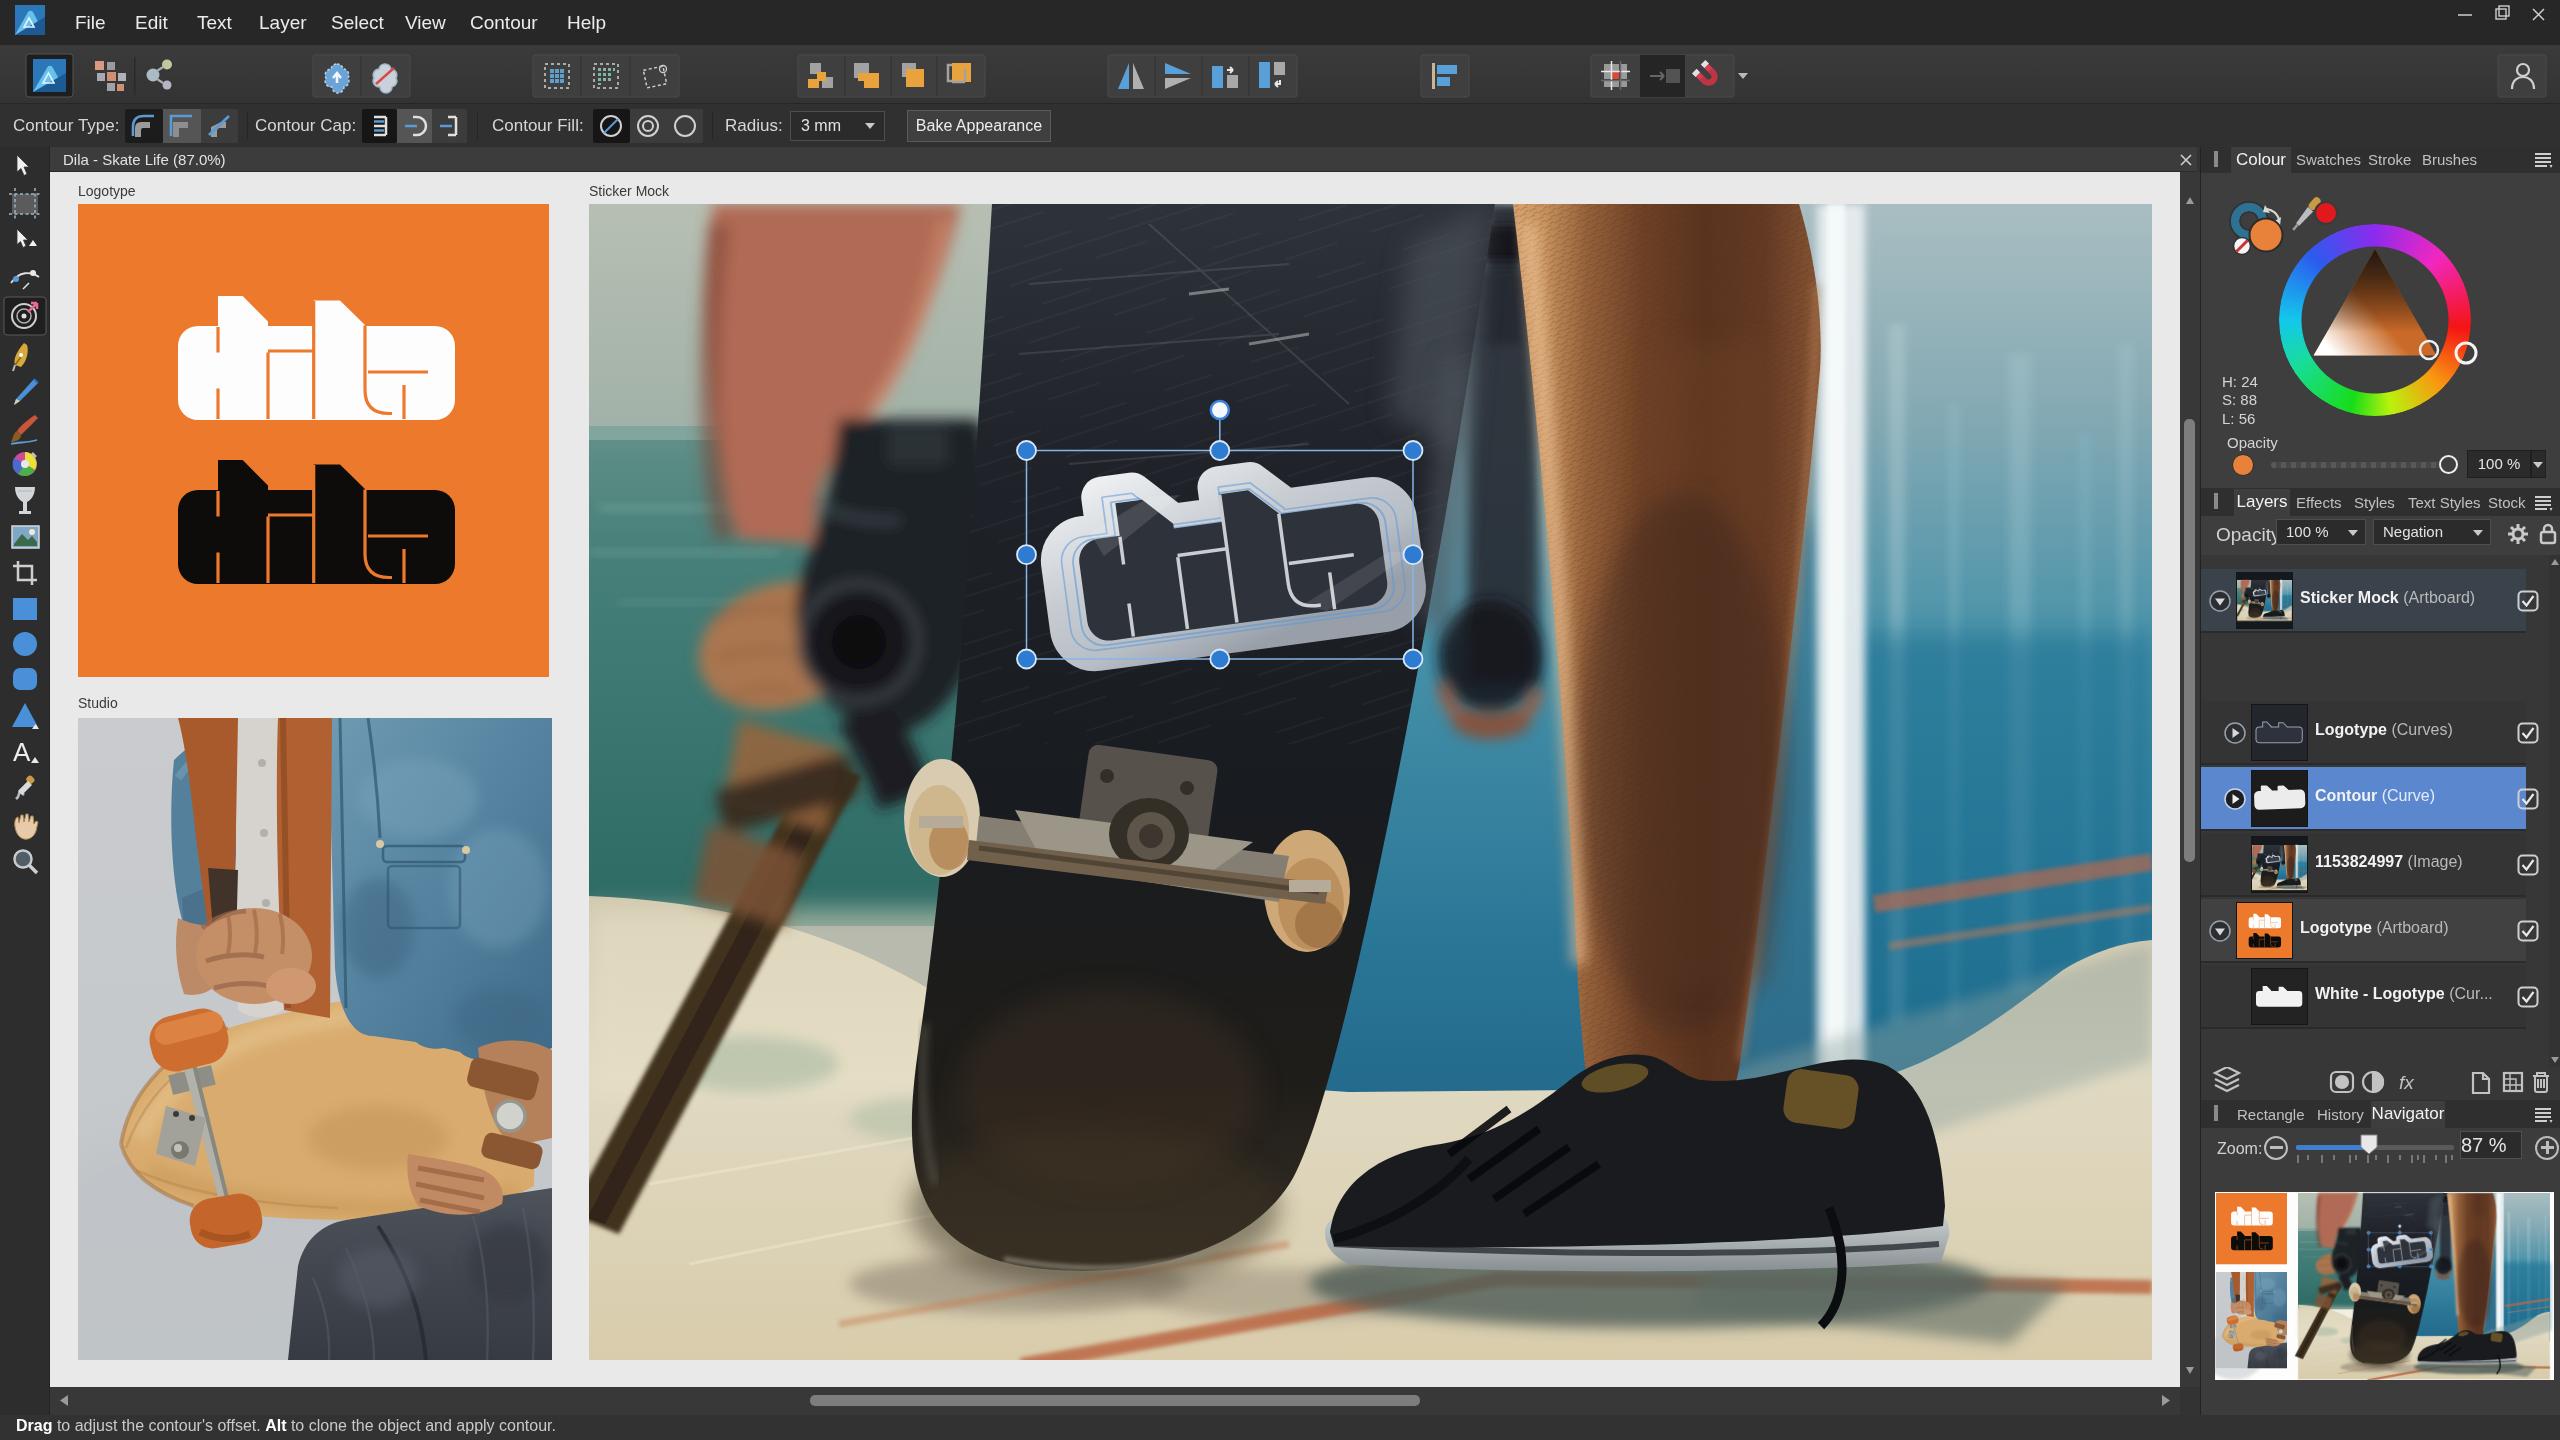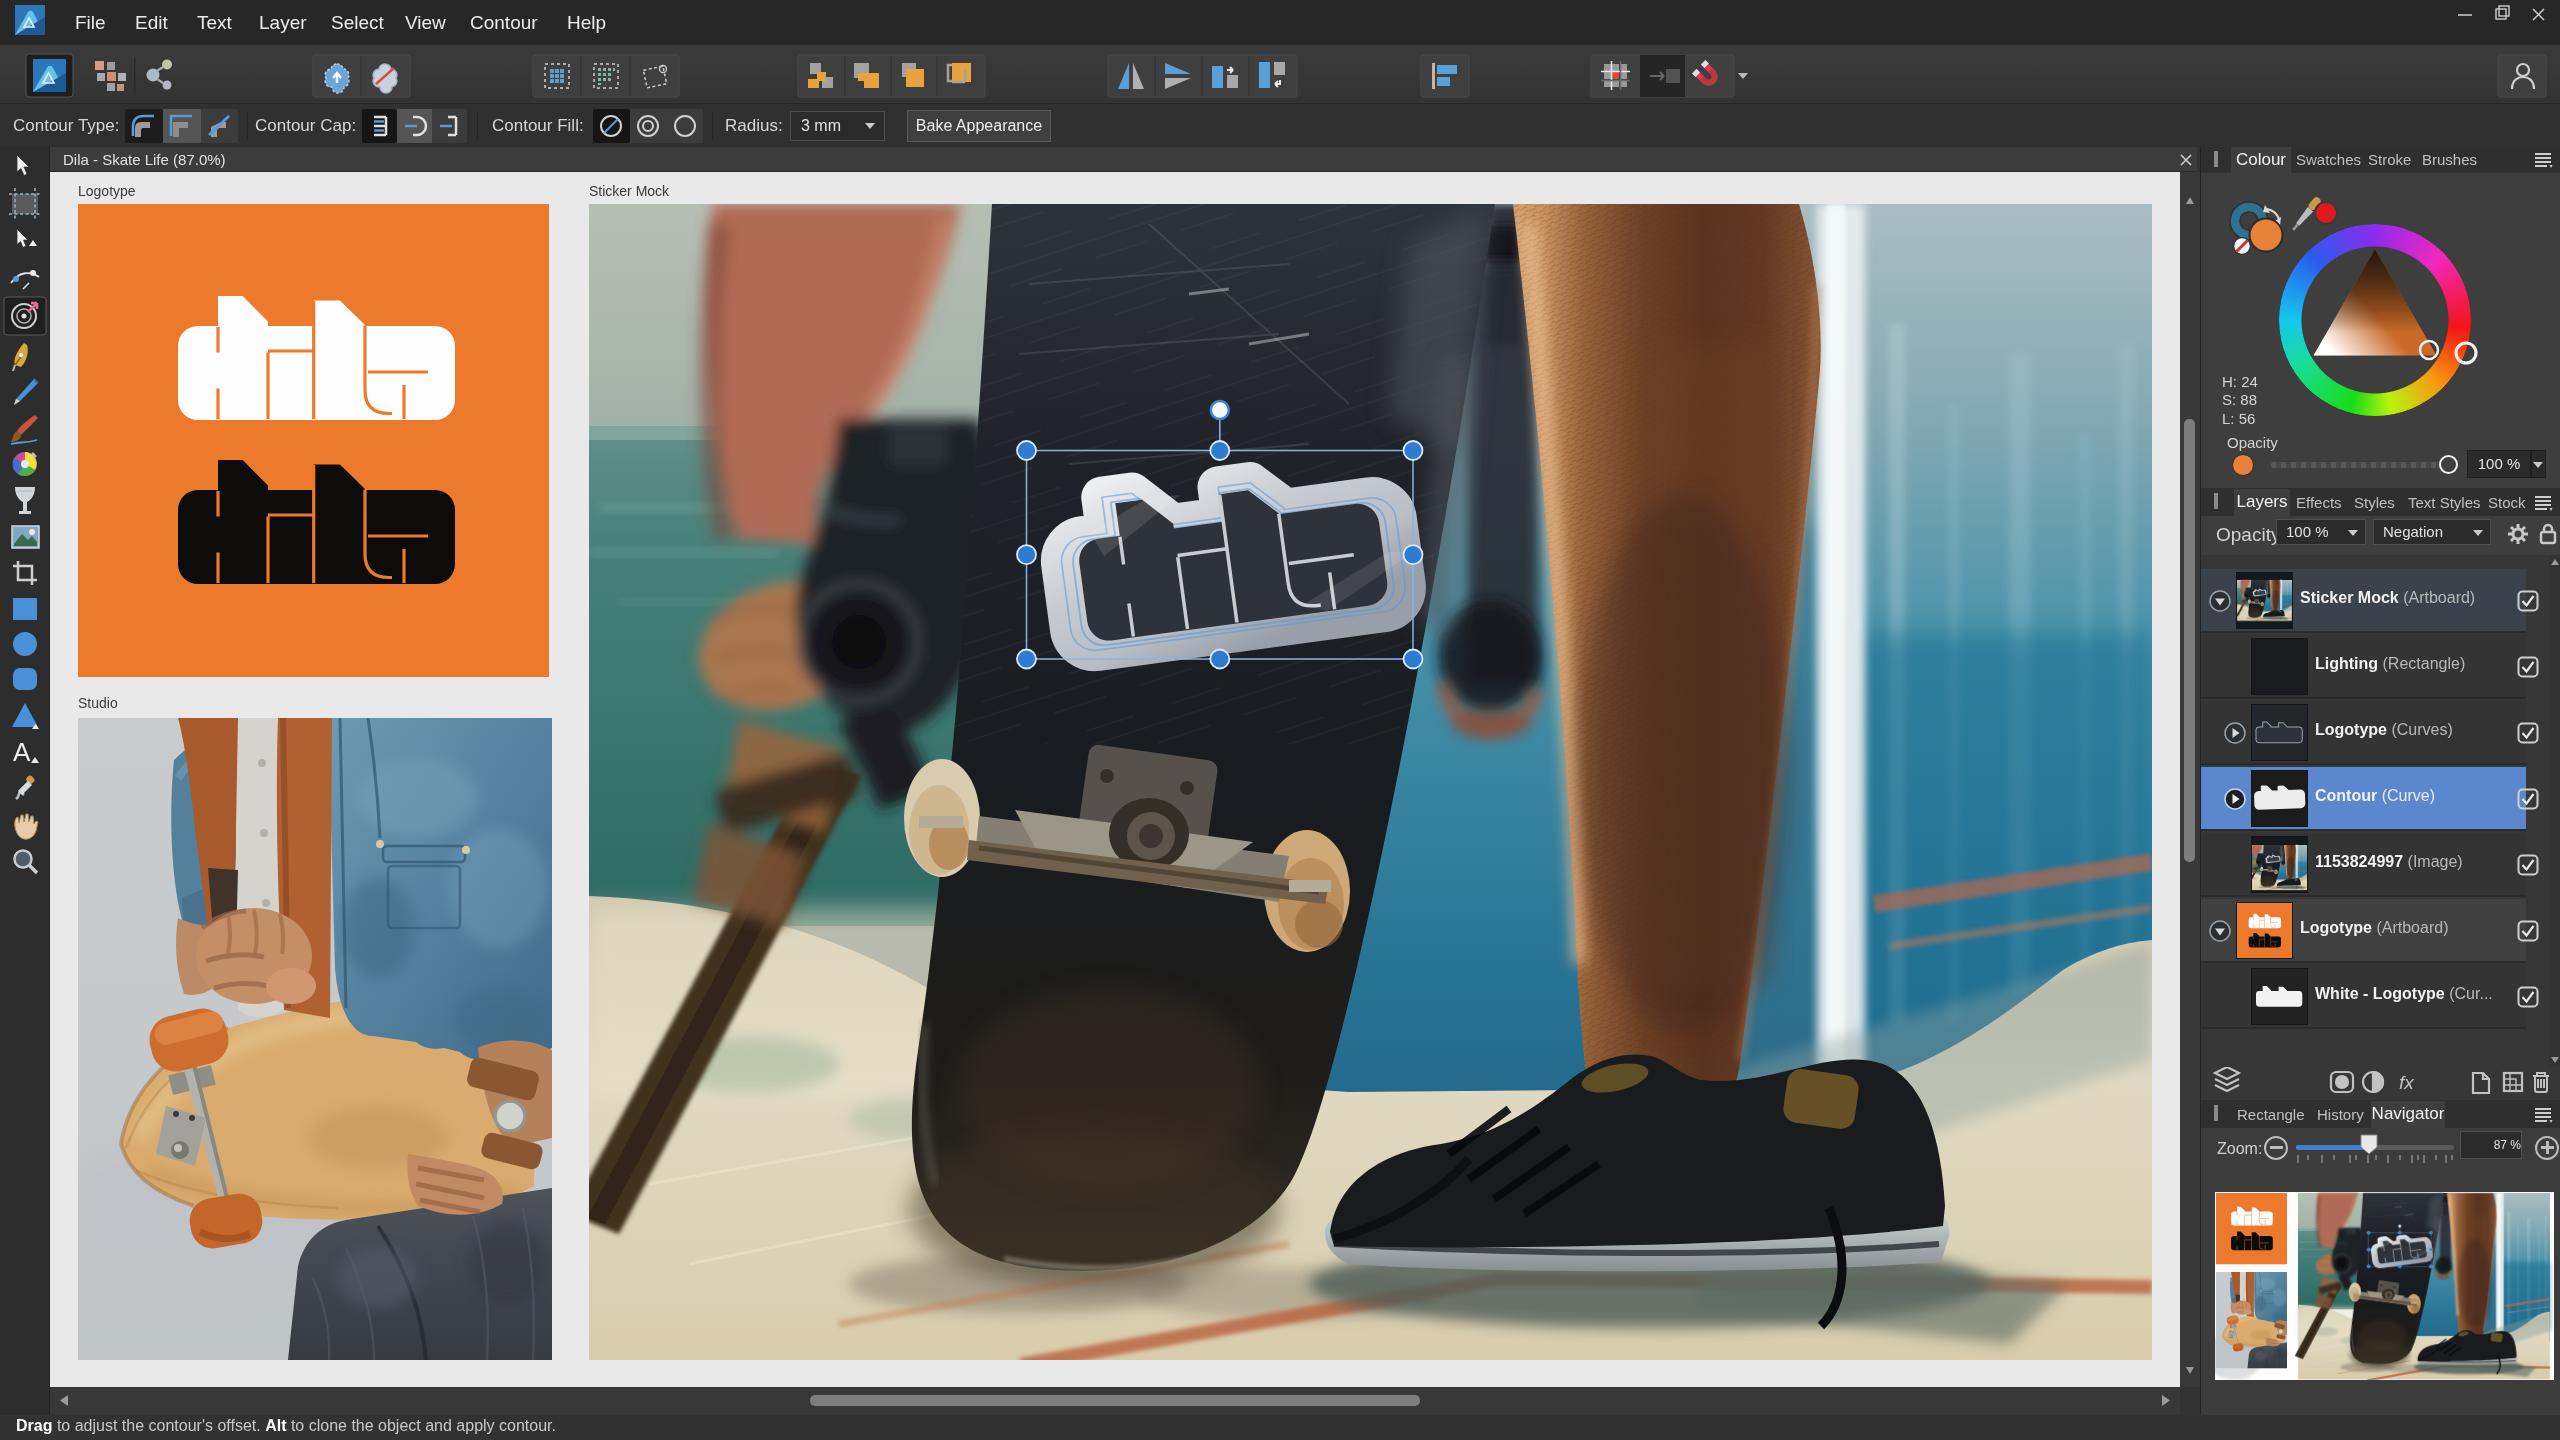--- a/index.html
+++ b/index.html
@@ -869,27 +869,20 @@
             <circle cx="11" cy="11" r="10" fill="#2b2f33" stroke="#9aa0a6" stroke-width="1.5"></circle>
             <path d="M6,8.5 h10 l-5,7 z" fill="#d8d8d8"></path>
           </svg>
         <div class="thumb" style="left:36px">
             <svg width="55" height="55" viewBox="0 0 55 55">
               <rect width="55" height="55" fill="#15181c"></rect>
               <use href="#g-sticker" transform="translate(0,7) scale(0.0352)"></use>
             </svg>
           </div>
         <div class="lname" style="left:99px"><b>Sticker Mock</b> (Artboard)</div>
-        <svg class="abs" style="left:316px;top:21px" width="22" height="22">
-            <use href="#chksym"></use>
-          </svg>
-      </div>
-      <div class="lrow" style="top:66px;background:#343434">
-        <div class="thumb" style="left:51px;background:#191b1e"></div>
-        <div class="lname" style="left:114px"><b>Lighting</b> (Rectangle)</div>
         <svg class="abs" style="left:316px;top:21px" width="22" height="22">
             <use href="#chksym"></use>
           </svg>
       </div>
       <div class="lrow" style="top:132px;background:#343434">
         <svg class="exp" style="left:23px" viewBox="0 0 22 22">
             <circle cx="11" cy="11" r="10" fill="#2b2f33" stroke="#9aa0a6" stroke-width="1.5"></circle>
             <path d="M8.5,6 l7,5 l-7,5 z" fill="#d8d8d8"></path>
           </svg>
         <div class="thumb" style="left:51px;background:#23262c">
@@ -1002,21 +995,21 @@
     <div class="abs" style="left:95px;top:45px;width:158px;height:5px;background:#5a5a5a;border-radius:2px"></div>
     <div class="abs" style="left:95px;top:45px;width:72px;height:5px;background:#3f7fd2;border-radius:2px"></div>
     <svg class="abs" style="left:95px;top:55px" width="160" height="10" viewBox="0 0 160 10">
       <g stroke="#8a8a8a" stroke-width="1.5">
         <path d="M2,0 v8 M12,0 v5 M26,0 v8 M38,0 v5 M54,0 v8 M60,0 v5 M72,0 v8 M80,0 v5 M92,0 v8 M104,0 v5 M116,0 v8 M122,0 v5 M128,0 v8 M140,0 v5 M150,0 v8 M156,0 v5"></path>
       </g>
     </svg>
     <svg class="abs" style="left:158px;top:33px" width="20" height="24" viewBox="0 0 20 24">
       <path d="M2,2 H18 V14 L10,21 L2,14 Z" fill="#e8e8e8" stroke="#888" stroke-width="1"></path>
     </svg>
-    <div class="abs" style="left:259px;top:31px;width:62px;height:28px;background:#2b2b2b;border:1px solid #505050;color:#e4e4e4;font-size:12px;line-height:26px;text-align:right">87 %</div>
+    <div class="abs" style="left:259px;top:31px;width:62px;height:28px;background:#2b2b2b;border:1px solid #505050;color:#e4e4e4;font-size:20px;line-height:26px;text-align:left">87 %</div>
     <div class="abs" style="left:334px;top:36px;width:24px;height:24px;border-radius:50%;border:2px solid #bdbdbd"></div>
     <div class="abs" style="left:340px;top:46px;width:13px;height:3px;background:#bdbdbd"></div>
     <div class="abs" style="left:345px;top:41px;width:3px;height:13px;background:#bdbdbd"></div>
 
     <div class="abs" style="left:14px;top:92px;width:339px;height:188px;background:#fdfdfd">
       <svg width="339" height="188" viewBox="0 0 339 188">
         <use href="#g-logo" transform="translate(1,1) scale(0.1507)"></use>
         <use href="#g-studio" transform="translate(1,80) scale(0.1498)"></use>
         <use href="#g-sticker" transform="translate(83,1) scale(0.1612)"></use>
       </svg>

